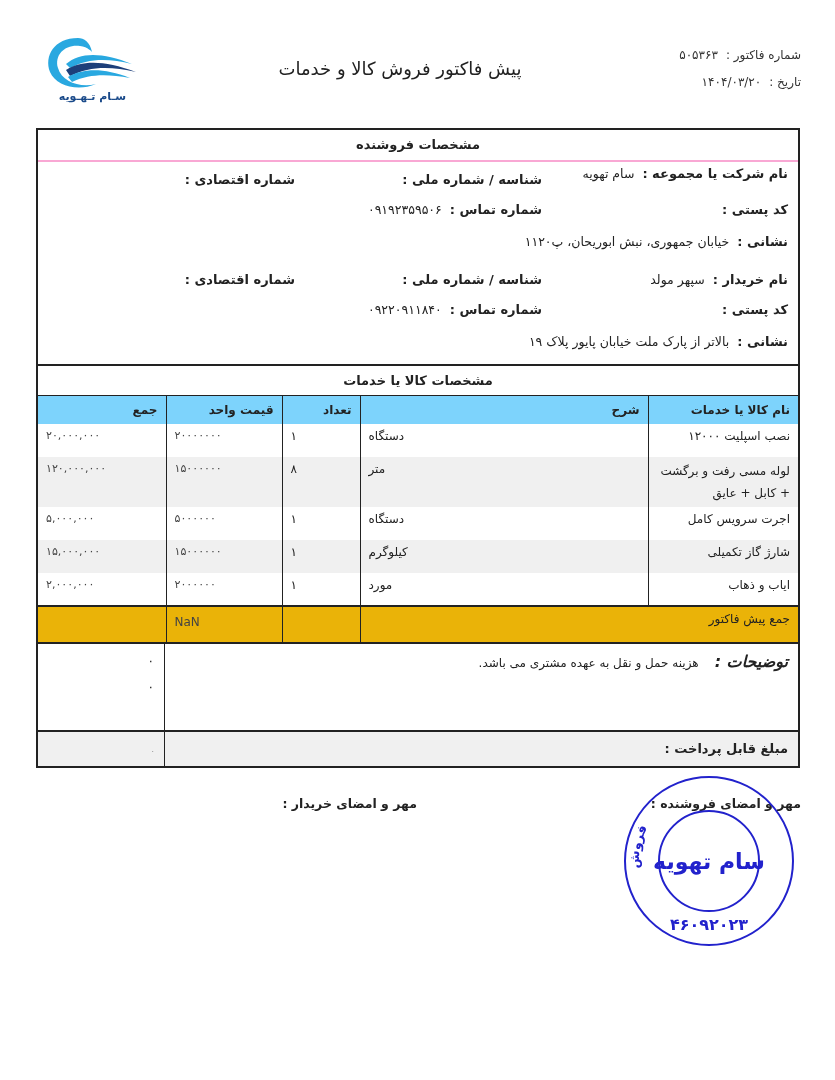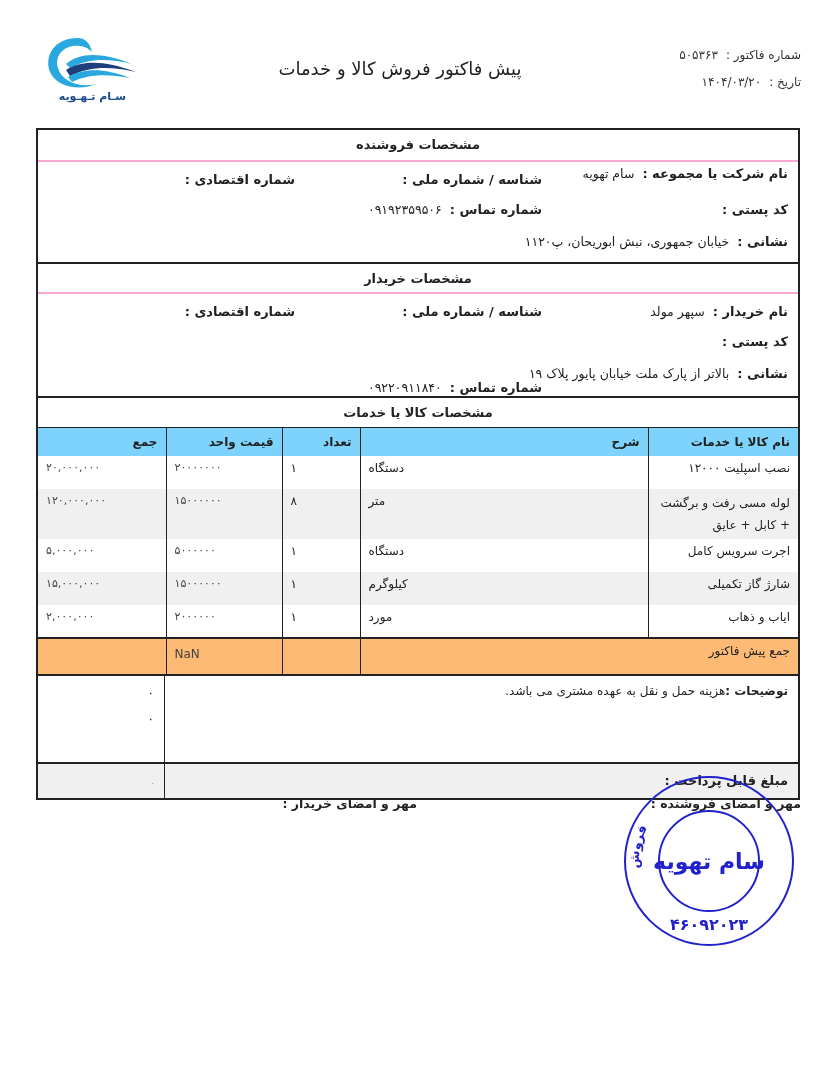--- a/index.html
+++ b/index.html
@@ -26,25 +26,25 @@
   .info .line .v { margin-right: 8px; font-weight: normal; }
 
   table.items { width: 100%; border-collapse: collapse; font-size: 12px; }
   table.items th { font-weight: bold; text-align: right; background: #7dd3fc; height: 28px; padding: 0 8px; border-left: 1.5px solid #222; }
   table.items td { height: 33px; padding: 0 8px; border-left: 1.5px solid #222; vertical-align: top; padding-top: 5px; }
   table.items tr td:last-child, table.items tr th:last-child { border-left: none; }
   table.items tr.alt td { background: #f0f0f0; margin-left: 25px; }
   table.items td.num { text-align: left; color: #444; font-size: 11px; }
   table.items td.qty { text-align: left; font-size: 12px; }
   table.items td.desc { text-align: left; }
-  table.items tr.sum td { border-top: 2px solid #222; height: 36px; background: #fdba74; }
+  table.items tr.sum td { border-top: 2px solid #222; height: 36px; background: #eab308; }
 
   .footer-row { display: flex; border-top: 2px solid #222; }
   .notes { flex: 1; border-left: 1.5px solid #222; padding: 8px 10px; font-size: 12px; height: 86px; }
-  .notes b { font-size: 12px; margin-left: 0; }
+  .notes b { font-size: 16px; margin-left: 16px; font-style: italic; }
   .totals { width: 114px; border-left: 1.5px solid #222; padding: 4px 10px; font-size: 12px; line-height: 26px; text-align: right; }
   .totals-val { width: 126px; padding: 4px 10px; font-size: 12px; line-height: 26px; text-align: right; direction: ltr; }
   .totals-val div { text-align: right; }
 
   .pay-row { display: flex; border-top: 2px solid #222; background: #f0f0f0; height: 36px; }
   .pay-label { flex: 1; padding: 0 10px; font-weight: bold; font-size: 13px; line-height: 34px; border-left: 1.5px solid #222; }
   .pay-val { width: 126px; padding: 0 10px; font-size: 9px; color: #999; line-height: 34px; text-align: right; }
 
   .sign { position: absolute; font-weight: bold; font-size: 12.5px; white-space: nowrap; }
 
@@ -93,35 +93,34 @@
       <b>کد پستی :</b><span class="v"></span>
     </div>
     <div class="line" style="right:256px; top:40px;">
       <b>شماره تماس :</b><span class="v">۰۹۱۹۲۳۵۹۵۰۶</span>
     </div>
     <div class="line" style="right:10px; top:72px;">
       <b>نشانی :</b><span class="v">خیابان جمهوری، نبش ابوریحان، پ۱۱۲۰</span>
     </div>
   </div>
 
-  <div class="section-head section-top">مشخصات خریدار</div>
   <div class="info" style="height:102px;">
     <div class="line" style="right:10px; top:10px;">
       <b>نام خریدار :</b><span class="v">سپهر مولد</span>
     </div>
     <div class="line" style="right:256px; top:10px;">
       <b>شناسه / شماره ملی :</b><span class="v"></span>
     </div>
     <div class="line" style="right:503px; top:10px;">
       <b>شماره اقتصادی :</b><span class="v"></span>
     </div>
     <div class="line" style="right:10px; top:40px;">
       <b>کد پستی :</b><span class="v"></span>
     </div>
-    <div class="line" style="right:256px; top:40px;margin-top:46px;">
+    <div class="line" style="right:256px; top:40px;">
       <b>شماره تماس :</b><span class="v">۰۹۲۲۰۹۱۱۸۴۰</span>
     </div>
     <div class="line" style="right:10px; top:72px;">
       <b>نشانی :</b><span class="v">بالاتر از پارک ملت خیابان پایور پلاک ۱۹</span>
     </div>
   </div>
 
   <div class="section-head section-top" style="border-bottom:1.5px solid #222;">مشخصات کالا یا خدمات</div>
   <table class="items">
     <colgroup>

